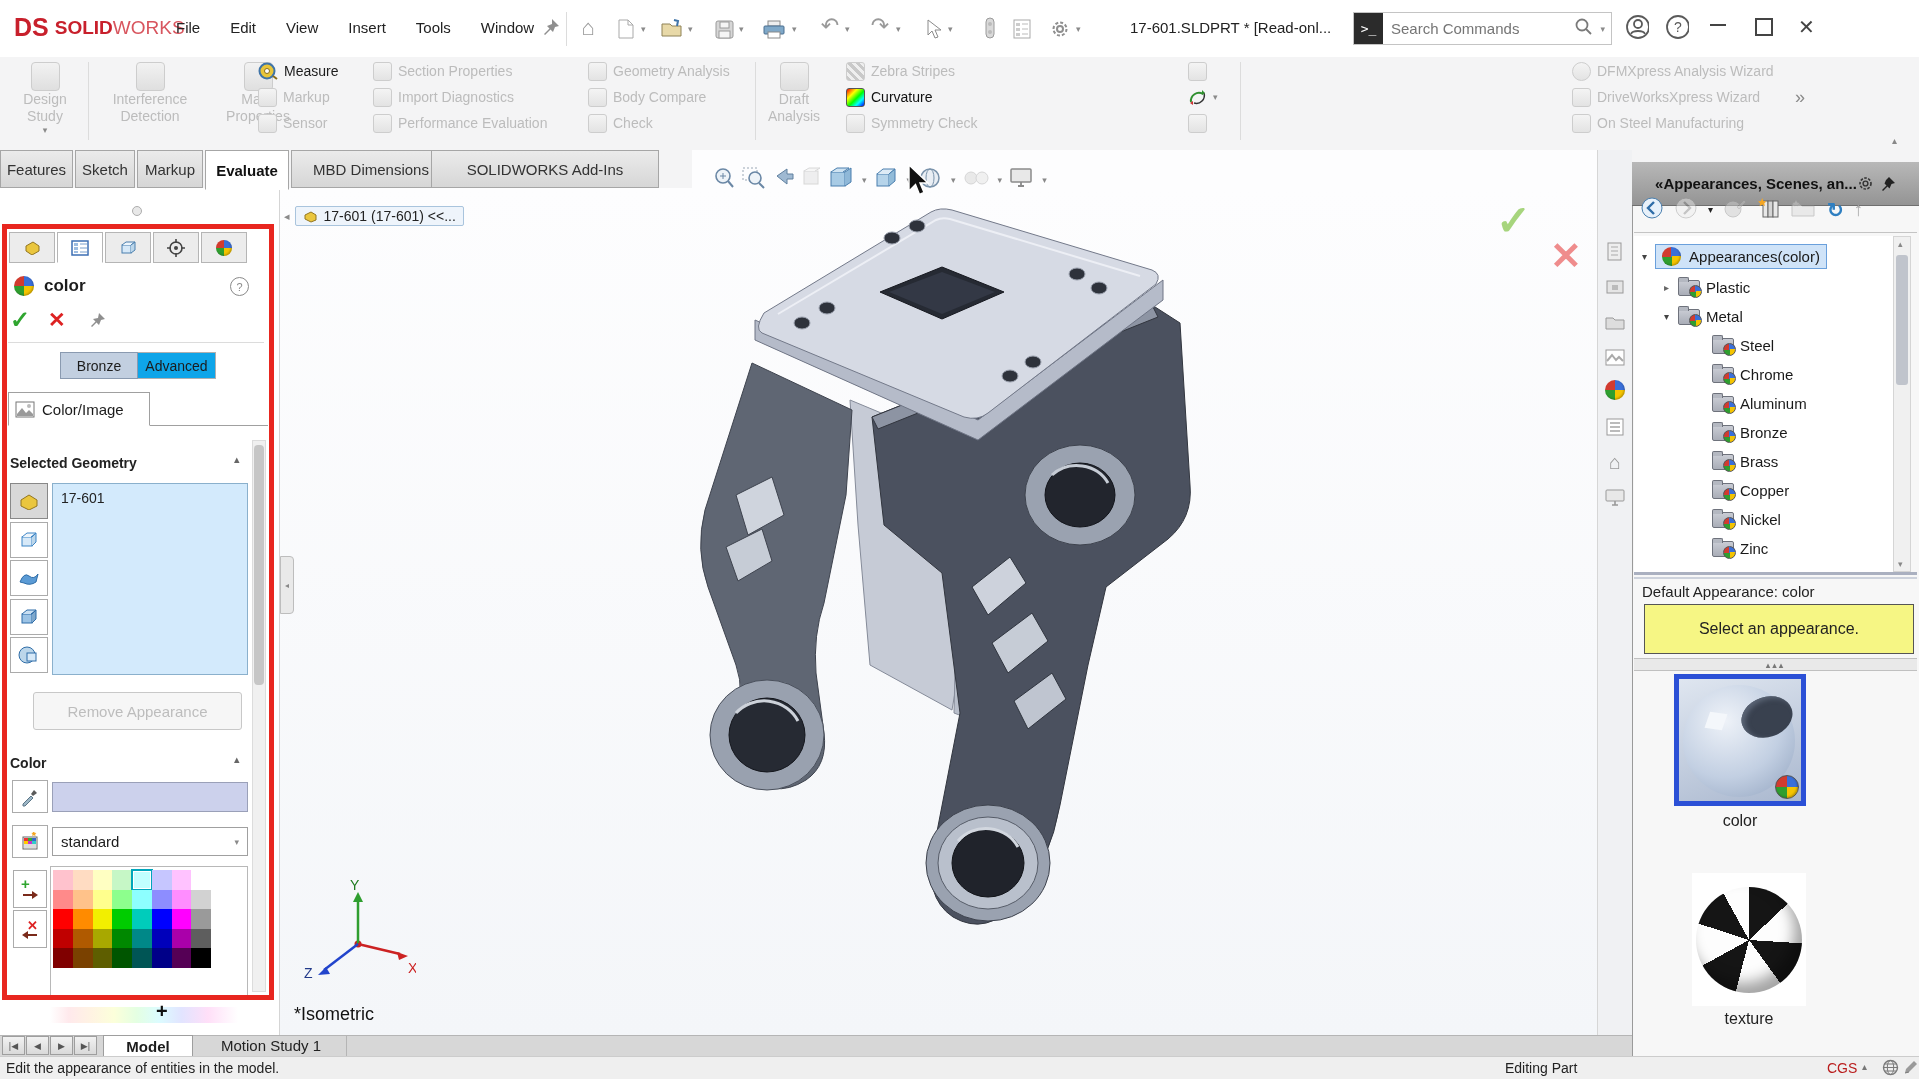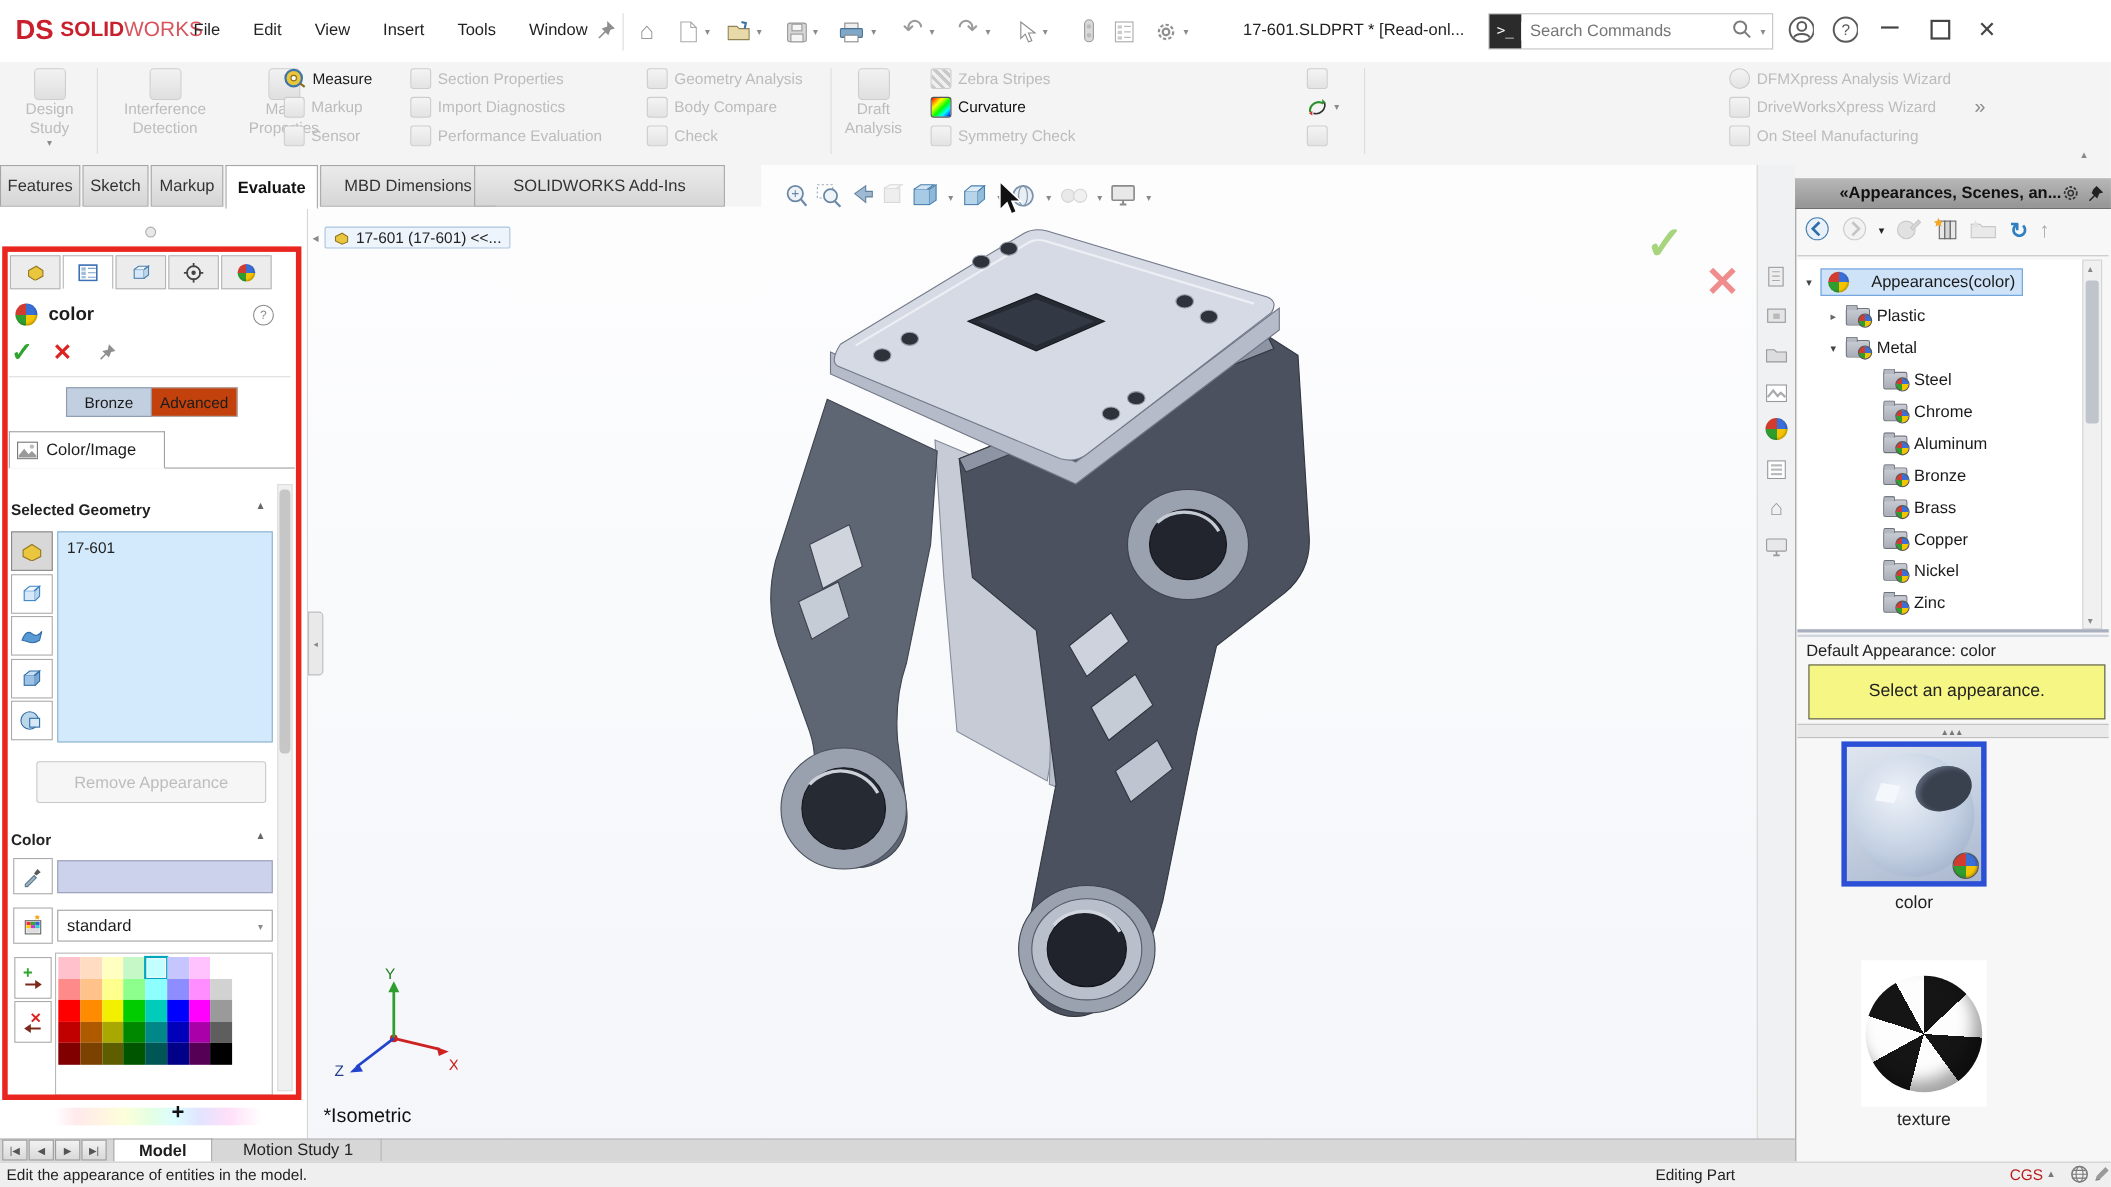--- a/index.html
+++ b/index.html
@@ -486,21 +486,21 @@
 
 <span class="ab" style="left:10px;top:306px;font-size:24px;font-weight:bold;color:#2fa52f">✓</span>
 <span class="ab" style="left:48px;top:308px;font-size:21px;font-weight:bold;color:#d22">✕</span>
 <svg class="ab" style="left:88px;top:310px" width="20" height="20">
     <path d="M11 3l6 6-4 1-2 5-2.5-2.5L4 17l-1-1 4.5-4.5L5 9l5-1z" fill="#8f8f8f"></path>
   </svg>
 <div class="ab" style="left:8px;top:342px;width:256px;height:1px;background:#dcdcdc"></div>
 
 <div class="ab f" style="left:60px;top:352px">
   <span style="width:78px;height:27px;box-sizing:border-box;border:1px solid #8a9ab0;background:#c2cfe0;display:flex;align-items:center;justify-content:center;font-size:14px">Bronze</span>
-  <span style="width:78px;height:27px;box-sizing:border-box;border:1px solid #b0b0b0;border-left:none;background:#c2410c;display:flex;align-items:center;justify-content:center;font-size:14px">Advanced</span>
+  <span style="width:78px;height:27px;box-sizing:border-box;border:1px solid #b0b0b0;border-left:none;background:#0ea5e9;display:flex;align-items:center;justify-content:center;font-size:14px">Advanced</span>
 </div>
 
 <div class="ab f" style="left:8px;top:392px;width:142px;height:34px;background:#fff;border:1px solid #a0a0a0;border-bottom:1px solid #fff;box-sizing:border-box;gap:7px;padding-left:6px;z-index:2">
   <svg width="20" height="17">
       <rect x="1" y="1" width="18" height="15" fill="#fff" stroke="#777"></rect>
       <path d="M2 13l5-6 4 5 3-3 4 4v2H2z" fill="#9a9a9a"></path>
       <circle cx="14" cy="5" r="2" fill="#bbb"></circle>
     </svg>
   <span style="font-size:15px">Color/Image</span>
 </div>
@@ -674,21 +674,21 @@
   </span>
 <span class="stripico" style="top:450px;font-size:20px;color:#999">⌂</span>
 <span class="stripico" style="top:485px">
     <svg width="20" height="18">
       <rect x="1" y="2" width="18" height="11" rx="1" fill="#e8e8e8" stroke="#999"></rect>
       <path d="M7 17h6M10 13v4" stroke="#999" stroke-width="1.6"></path>
     </svg>
   </span>
 
 <div class="ab" style="left:1632px;top:162px;width:287px;height:894px;background:#f7f7f7;border-left:1px solid #9a9a9a;box-sizing:border-box"></div>
-<div class="ab f" style="left:1632px;top:162px;width:287px;height:28px;background:linear-gradient(#b8b8b8,#949494);border-bottom:1px solid #6f6f6f;box-sizing:border-box;padding:0 6px;justify-content:flex-end">
+<div class="ab f" style="left:1632px;top:162px;width:287px;height:44px;background:linear-gradient(#b8b8b8,#949494);border-bottom:1px solid #6f6f6f;box-sizing:border-box;padding:0 6px;justify-content:center">
   <span style="font-size:15px;font-weight:bold;color:#111">«Appearances, Scenes, an...</span>
   <span class="f" style="gap:6px">
     <svg width="17" height="17">
         <circle cx="8.5" cy="8.5" r="5.5" fill="none" stroke="#333" stroke-width="1.6" stroke-dasharray="2.5 1.5"></circle>
         <circle cx="8.5" cy="8.5" r="2.4" fill="none" stroke="#333" stroke-width="1.4"></circle>
       </svg>
     <svg width="16" height="16">
         <path d="M9 1l6 6-3.5 1-2 4.5-2-2L3 15l-1-1 4.5-4.5-2-2L6 4z" fill="#222"></path>
       </svg>
   </span>
@@ -718,21 +718,21 @@
         <path d="M5 2l1 2.6 2.6.3-1.9 1.6.5 2.6L5 7.8 2.8 9.1l.5-2.6L1.4 4.9 4 4.6z" fill="#ccc"></path>
       </svg></span>
   <span style="font-size:20px;font-weight:bold;color:#2f7fc1">↻</span>
   <span style="font-size:19px;font-weight:bold;color:#aaa">↑</span>
 </div>
 <div class="ab" style="left:1634px;top:232px;width:283px;height:1px;background:#c4c4c4"></div>
 
 <div class="ab" style="left:1634px;top:236px;width:259px;height:336px;background:#fff">
   <div class="f" style="position:absolute;left:8px;top:8px">
     <span style="font-size:10px;color:#444">▾</span>
-    <span class="f" style="margin-left:8px;background:#cfe3f8;border:1px solid #6aa0dc;padding:2px 6px;gap:14px">
+    <span class="f" style="margin-left:8px;background:#cfe3f8;border:1px solid #6aa0dc;padding:2px 6px;gap:2px">
       <span class="sphere" style="width:19px;height:19px"></span>
       <span class="treelbl">Appearances(color)</span>
     </span>
   </div>
   <div class="f" style="position:absolute;left:30px;top:43px">
     <span style="font-size:10px;color:#666">▸</span>
     <span class="folder" style="margin-left:9px">
         <span class="msph"></span>
       </span>
     <span class="treelbl">Plastic</span>

